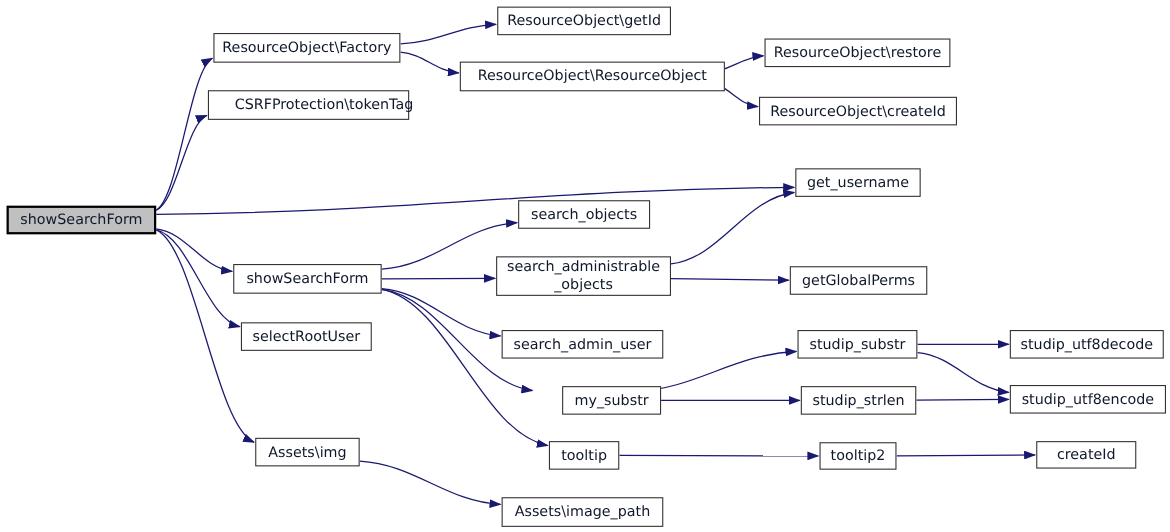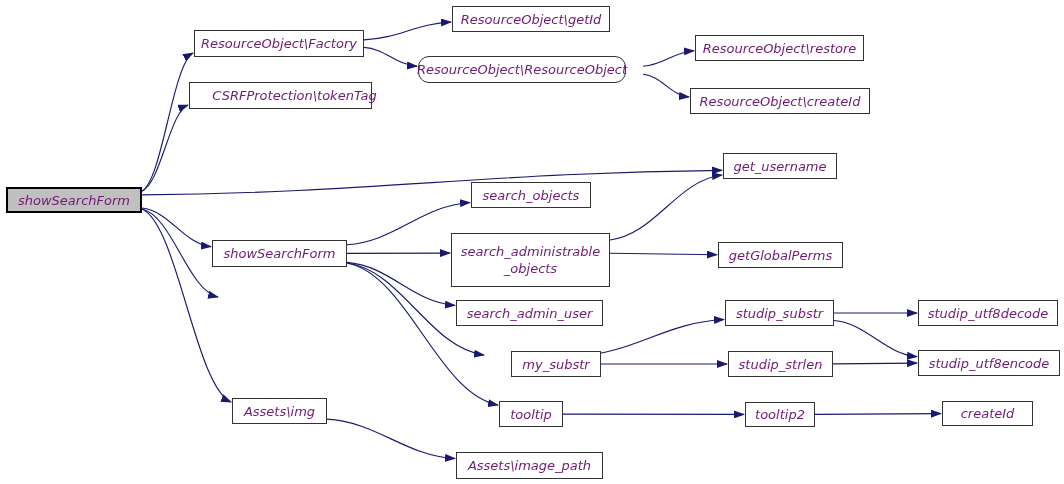--- a/index.html
+++ b/index.html
@@ -18,30 +18,29 @@
   .stage svg {
     position: absolute;
     left: 0;
     top: 0;
   }
   .node {
     position: absolute;
     box-sizing: border-box;
     background: #ffffff;
     border: 1px solid #333333;
-    color: #701a75;
+    color: #0f172a;
     font-size: 13px;
     line-height: 17px;
     display: flex;
     align-items: center;
     justify-content: center;
     text-align: center;
     white-space: pre-line;
     cursor: pointer;
-    font-style: italic;
   }
   .node.highlighted {
     background: #c0c0c0;
     border: 2px solid #000000;
   }
 </style>
 </head>
 <body>
 
 <div class="stage" style="background: rgb(255, 255, 255);">
@@ -77,29 +76,30 @@
         <path d="M 563 414.075 L 744 414.43625" fill="none" stroke="#191970" stroke-width="1.15" marker-end="url(#arrowhead)"></path>
         <path d="M 815 414.35 L 941 413.6275" fill="none" stroke="#191970" stroke-width="1.15" marker-end="url(#arrowhead)"></path>
         <path d="M 327 419.175 C 378.2 422.3251, 403.8 455.40115, 455 458.55125" fill="none" stroke="#191970" stroke-width="1.15" marker-end="url(#arrowhead)"></path>
       </g>
   </svg>
 
 <div class="node highlighted" style="left: 6px; top: 187px; width: 136px; height: 26px; background: rgb(192, 192, 192); border-color: rgb(0, 0, 0);">showSearchForm</div>
     <div class="node" style="left: 194px; top: 30px; width: 170px; height: 27px; background: rgb(255, 255, 255); border-color: rgb(51, 51, 51);">ResourceObject\Factory</div>
     <div class="node" style="left: 189px; top: 82px; width: 183px; height: 27px; background: rgb(255, 255, 255); border-color: rgb(51, 51, 51); padding-left: 28px;">CSRFProtection\tokenTag</div>
     <div class="node" style="left: 452px; top: 6px; width: 158px; height: 26px; background: rgb(255, 255, 255); border-color: rgb(51, 51, 51);">ResourceObject\getId</div>
-    <div class="node" style="left: 418px; top: 56px; width: 208px; height: 27px; background: rgb(255, 255, 255); border-color: rgb(51, 51, 51); border-radius: 11px;">ResourceObject\ResourceObject</div>
+    <div class="node" style="left: 418px; top: 56px; width: 241px; height: 27px; background: rgb(255, 255, 255); border-color: rgb(51, 51, 51);">ResourceObject\ResourceObject</div>
     <div class="node" style="left: 695px; top: 35px; width: 169px; height: 26px; background: rgb(255, 255, 255); border-color: rgb(51, 51, 51);">ResourceObject\restore</div>
     <div class="node" style="left: 690px; top: 88px; width: 180px; height: 26px; background: rgb(255, 255, 255); border-color: rgb(51, 51, 51);">ResourceObject\createId</div>
     <div class="node" style="left: 723px; top: 153px; width: 114px; height: 26px; background: rgb(255, 255, 255); border-color: rgb(51, 51, 51);">get_username</div>
     <div class="node" style="left: 471px; top: 182px; width: 120px; height: 26px; background: rgb(255, 255, 255); border-color: rgb(51, 51, 51);">search_objects</div>
     <div class="node" style="left: 212px; top: 240px; width: 135px; height: 27px; background: rgb(255, 255, 255); border-color: rgb(51, 51, 51);">showSearchForm</div>
-    <div class="node" style="left: 451px; top: 233px; width: 159px; height: 54px; background: rgb(255, 255, 255); border-color: rgb(51, 51, 51);">search_administrable
+    <div class="node" style="left: 451px; top: 233px; width: 159px; height: 36px; background: rgb(255, 255, 255); border-color: rgb(51, 51, 51);">search_administrable
 _objects</div>
     <div class="node" style="left: 718px; top: 242px; width: 125px; height: 26px; background: rgb(255, 255, 255); border-color: rgb(51, 51, 51);">getGlobalPerms</div>
+    <div class="node" style="left: 219px; top: 293px; width: 119px; height: 26px; background: rgb(255, 255, 255); border-color: rgb(51, 51, 51);">selectRootUser</div>
     <div class="node" style="left: 456px; top: 300px; width: 147px; height: 26px; background: rgb(255, 255, 255); border-color: rgb(51, 51, 51);">search_admin_user</div>
     <div class="node" style="left: 725px; top: 300px; width: 109px; height: 26px; background: rgb(255, 255, 255); border-color: rgb(51, 51, 51);">studip_substr</div>
     <div class="node" style="left: 918px; top: 300px; width: 140px; height: 26px; background: rgb(255, 255, 255); border-color: rgb(51, 51, 51);">studip_utf8decode</div>
     <div class="node" style="left: 511px; top: 351px; width: 90px; height: 26px; background: rgb(255, 255, 255); border-color: rgb(51, 51, 51);">my_substr</div>
     <div class="node" style="left: 728px; top: 351px; width: 105px; height: 26px; background: rgb(255, 255, 255); border-color: rgb(51, 51, 51);">studip_strlen</div>
     <div class="node" style="left: 918px; top: 350px; width: 142px; height: 26px; background: rgb(255, 255, 255); border-color: rgb(51, 51, 51);">studip_utf8encode</div>
     <div class="node" style="left: 232px; top: 398px; width: 95px; height: 26px; background: rgb(255, 255, 255); border-color: rgb(51, 51, 51);">Assets\img</div>
     <div class="node" style="left: 499px; top: 401px; width: 64px; height: 26px; background: rgb(255, 255, 255); border-color: rgb(51, 51, 51);">tooltip</div>
     <div class="node" style="left: 745px; top: 402px; width: 70px; height: 25px; background: rgb(255, 255, 255); border-color: rgb(51, 51, 51);">tooltip2</div>
     <div class="node" style="left: 942px; top: 401px; width: 91px; height: 25px; background: rgb(255, 255, 255); border-color: rgb(51, 51, 51);">createId</div>

